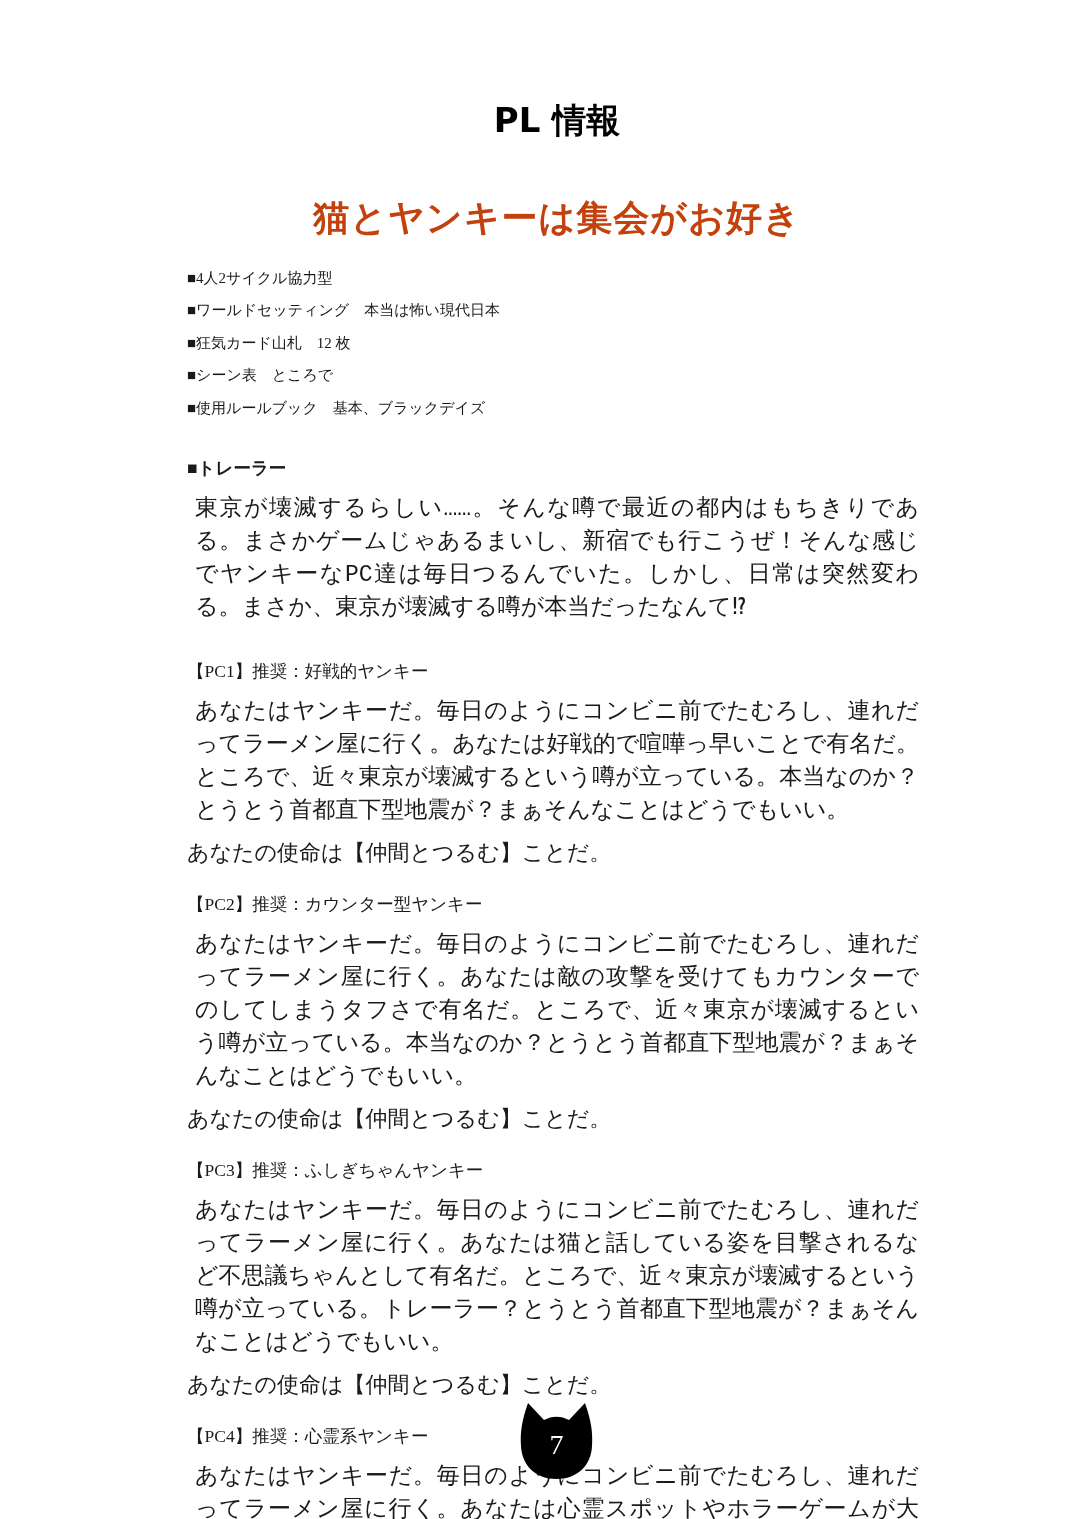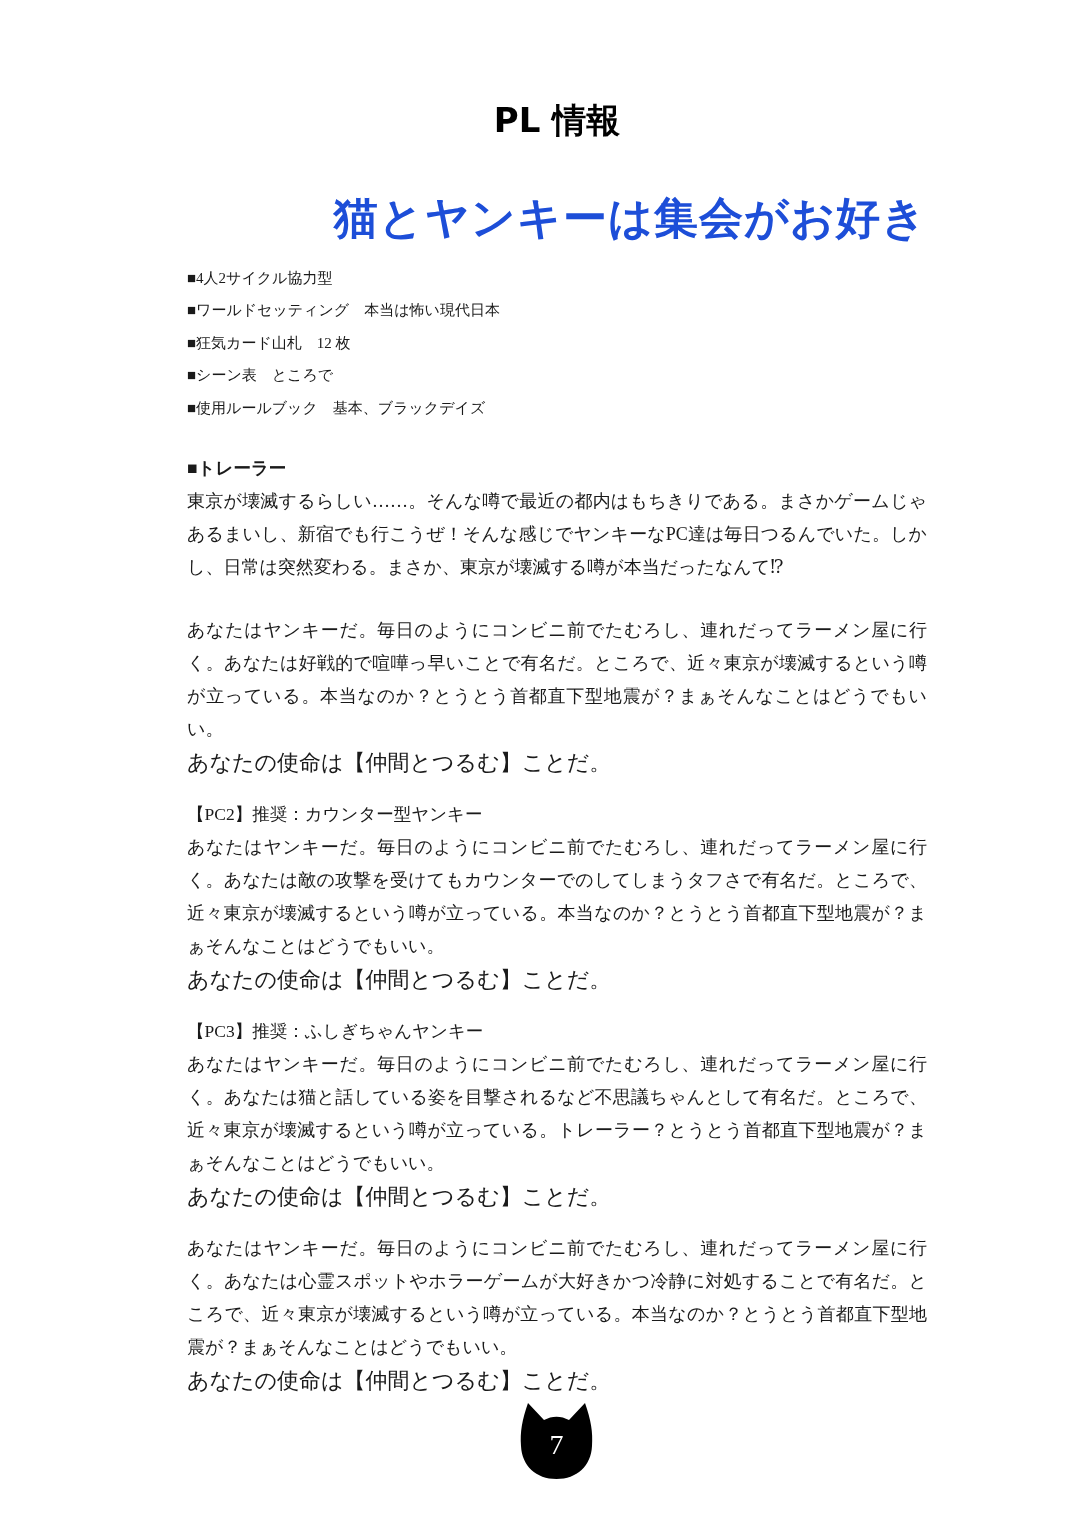--- a/index.html
+++ b/index.html
@@ -25,48 +25,49 @@
     padding-top: 100px;
     text-align: center;
     font-family: "DejaVu Sans", "Liberation Sans", sans-serif;
     font-weight: 700;
     font-size: 34px;
     line-height: 40px;
     color: #000000;
   }
   .doc-subtitle {
     margin: 56px 0 0 0;
-    text-align: right;
+    text-align: center;
     font-family: "DejaVu Sans", "Liberation Sans", sans-serif;
     font-weight: 600;
-    font-size: 44px;
+    font-size: 36px;
     line-height: 44px;
     letter-spacing: 1px;
-    color: #1d4ed8;
+    color: #c2410c;
   }
   .specs { margin-top: 22px; }
   .spec-line {
     font-size: 15px;
     line-height: 32.4px;
     white-space: pre-wrap;
   }
   .trailer { margin-top: 28px; }
   .pcho { margin-top: 30px; }
   .section-heading {
     font-size: 17.5px;
     line-height: 33px;
     font-weight: 700;
     margin: 0;
   }
   .para {
-    margin: 0;
-    font-size: 18px;
+    margin: 8px;
+    font-size: 23px;
     line-height: 33px;
     text-align: justify;
     text-justify: inter-ideograph;
+    font-family: Liberation Mono, monospace;
   }
   .pc-entry + .pc-entry { margin-top: 19px; }
   .pc-label {
     font-size: 17.5px;
     line-height: 33px;
   }
   .mission-line {
     font-size: 22px;
     line-height: 33px;
   }
@@ -106,37 +107,39 @@
     </div>
 
     <div class="trailer">
       <div class="section-heading">■トレーラー</div>
       <p class="para">東京が壊滅するらしい……。そんな噂で最近の都内はもちきりである。まさかゲームじゃあるまいし、新宿でも行こうぜ！そんな感じでヤンキーなPC達は毎日つるんでいた。しかし、日常は突然変わる。まさか、東京が壊滅する噂が本当だったなんて⁉</p>
     </div>
 
     <div class="pcho">
 
       <div class="pc-entry">
+        <div class="pc-label">【PC1】推奨：好戦的ヤンキー</div>
         <p class="para">あなたはヤンキーだ。毎日のようにコンビニ前でたむろし、連れだってラーメン屋に行く。あなたは好戦的で喧嘩っ早いことで有名だ。ところで、近々東京が壊滅するという噂が立っている。本当なのか？とうとう首都直下型地震が？まぁそんなことはどうでもいい。</p>
         <div class="mission-line">あなたの使命は【仲間とつるむ】ことだ。</div>
       </div>
 
       <div class="pc-entry">
         <div class="pc-label">【PC2】推奨：カウンター型ヤンキー</div>
         <p class="para">あなたはヤンキーだ。毎日のようにコンビニ前でたむろし、連れだってラーメン屋に行く。あなたは敵の攻撃を受けてもカウンターでのしてしまうタフさで有名だ。ところで、近々東京が壊滅するという噂が立っている。本当なのか？とうとう首都直下型地震が？まぁそんなことはどうでもいい。</p>
         <div class="mission-line">あなたの使命は【仲間とつるむ】ことだ。</div>
       </div>
 
       <div class="pc-entry">
         <div class="pc-label">【PC3】推奨：ふしぎちゃんヤンキー</div>
         <p class="para">あなたはヤンキーだ。毎日のようにコンビニ前でたむろし、連れだってラーメン屋に行く。あなたは猫と話している姿を目撃されるなど不思議ちゃんとして有名だ。ところで、近々東京が壊滅するという噂が立っている。トレーラー？とうとう首都直下型地震が？まぁそんなことはどうでもいい。</p>
         <div class="mission-line">あなたの使命は【仲間とつるむ】ことだ。</div>
       </div>
 
       <div class="pc-entry">
+        <div class="pc-label">【PC4】推奨：心霊系ヤンキー</div>
         <p class="para">あなたはヤンキーだ。毎日のようにコンビニ前でたむろし、連れだってラーメン屋に行く。あなたは心霊スポットやホラーゲームが大好きかつ冷静に対処することで有名だ。ところで、近々東京が壊滅するという噂が立っている。本当なのか？とうとう首都直下型地震が？まぁそんなことはどうでもいい。</p>
         <div class="mission-line">あなたの使命は【仲間とつるむ】ことだ。</div>
       </div>
     </div>
 
   </div>
 
   <div class="footer-cat">
     <span>
       <svg viewBox="0 0 77 78" xmlns="http://www.w3.org/2000/svg" aria-hidden="true">

